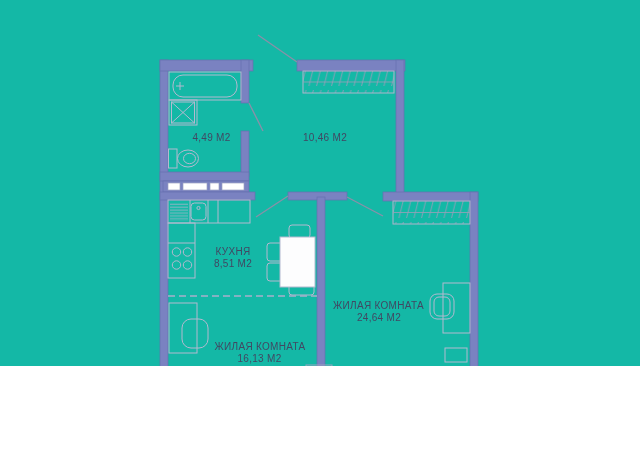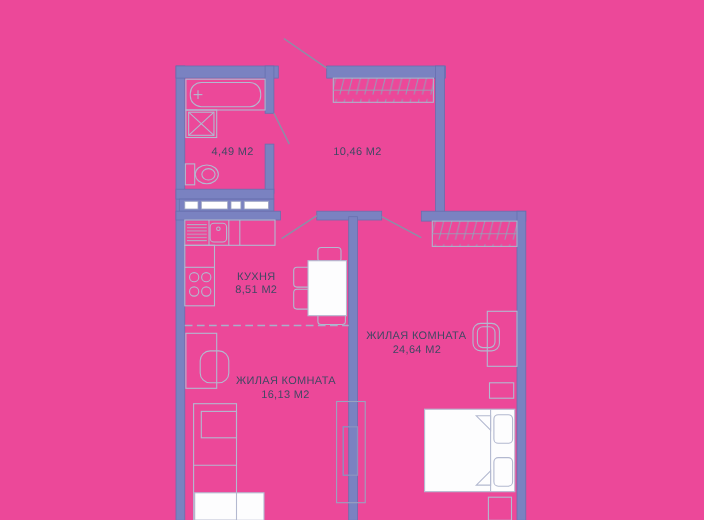--- a/index.html
+++ b/index.html
@@ -1,19 +1,19 @@
 <!DOCTYPE html>
 <html><head>
 <meta charset="utf-8">
 <style>
   html,body{margin:0;padding:0;background:#ffffff;}
   .stage{
     position:relative;
-    width:640px;height:473px;
-    background:#ec4899;
+    width:640px;height:366px;
+    background:#14b8a6;
     overflow:hidden;
     font-family:"Liberation Sans",sans-serif;
   }
   svg{position:absolute;left:0;top:0;display:block;}
   .wall{fill:#7A82C1;stroke:#6670AF;stroke-width:.7;}
   .furn{fill:#FDFDFE;stroke:#B3B9D0;stroke-width:1;}
   .furnn{fill:none;stroke:#B3B9D0;stroke-width:1;}
   .duct{fill:#ffffff;stroke:#9AA2C0;stroke-width:.7;}
   .door{stroke:#8A90A8;stroke-width:1.3;fill:none;}
   .dash{stroke:#A9AFCB;stroke-width:1.4;stroke-dasharray:7 4;fill:none;}

